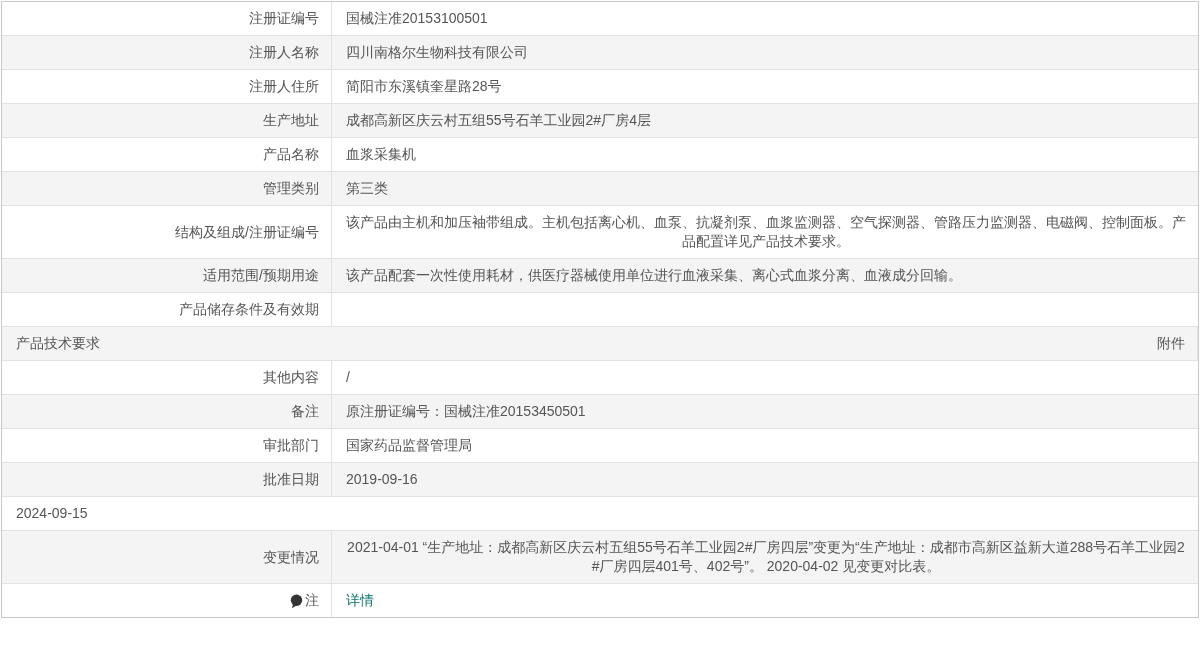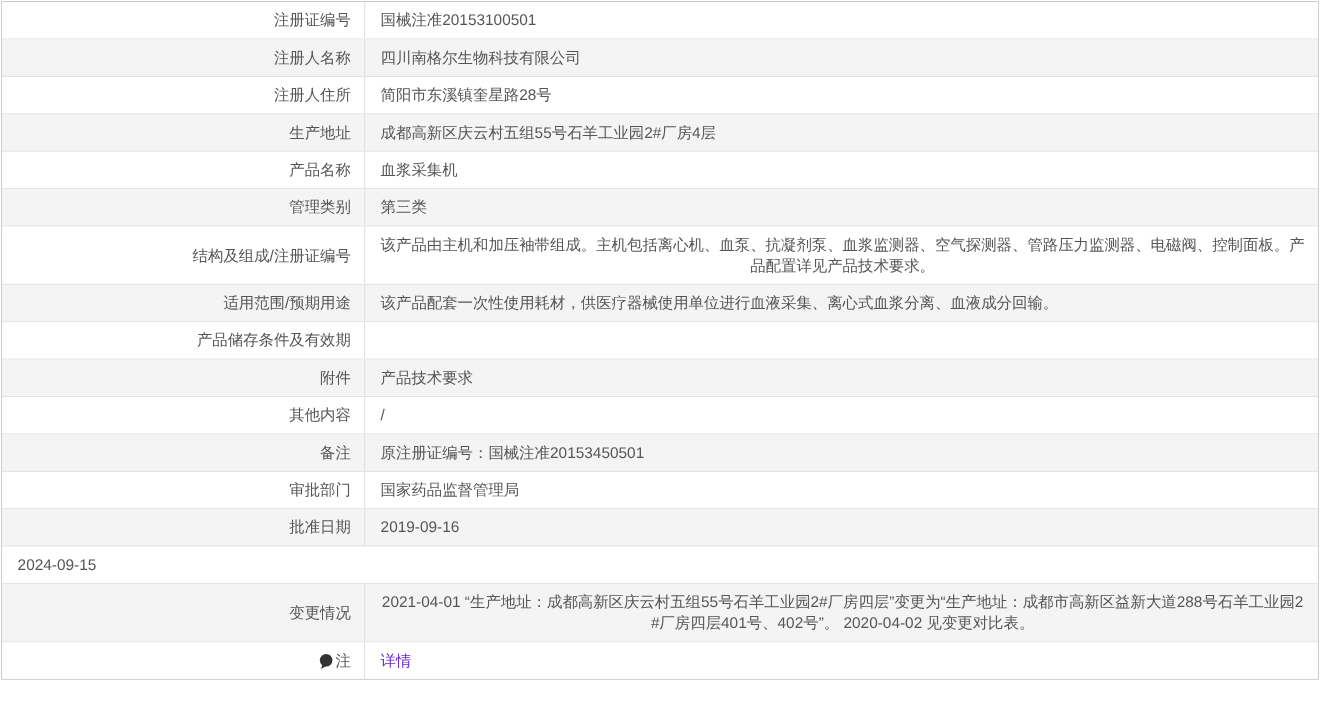--- a/index.html
+++ b/index.html
@@ -38,21 +38,21 @@
     text-align: center;
     border-right: 1px solid #e2e2e2;
   }
   .value-cell {
     flex: 1 1 auto;
     padding-left: 14px;
     text-align: center;
   }
   .value-text { word-break: break-all; }
   .detail-link {
-    color: #6d28d9;
+    color: #0f766e;
     text-decoration: none;
     cursor: pointer;
   }
   .note-icon {
     display: inline-flex;
     align-items: center;
     margin-right: 2px;
     position: relative;
     top: 1px;
   }
@@ -137,25 +137,25 @@
   <div class="row">
     <div class="cell label-cell">
       <span class="label-text">产品储存条件及有效期</span>
     </div>
     <div class="cell value-cell">
       <span class="value-text"></span>
     </div>
   </div>
 
   <div class="row">
+    <div class="cell value-cell">
+      <span class="value-text">产品技术要求</span>
+    </div>
     <div class="cell label-cell">
       <span class="label-text">附件</span>
-    </div>
-    <div class="cell value-cell">
-      <span class="value-text">产品技术要求</span>
     </div>
   </div>
 
   <div class="row">
     <div class="cell label-cell">
       <span class="label-text">其他内容</span>
     </div>
     <div class="cell value-cell">
       <span class="value-text">/</span>
     </div>

